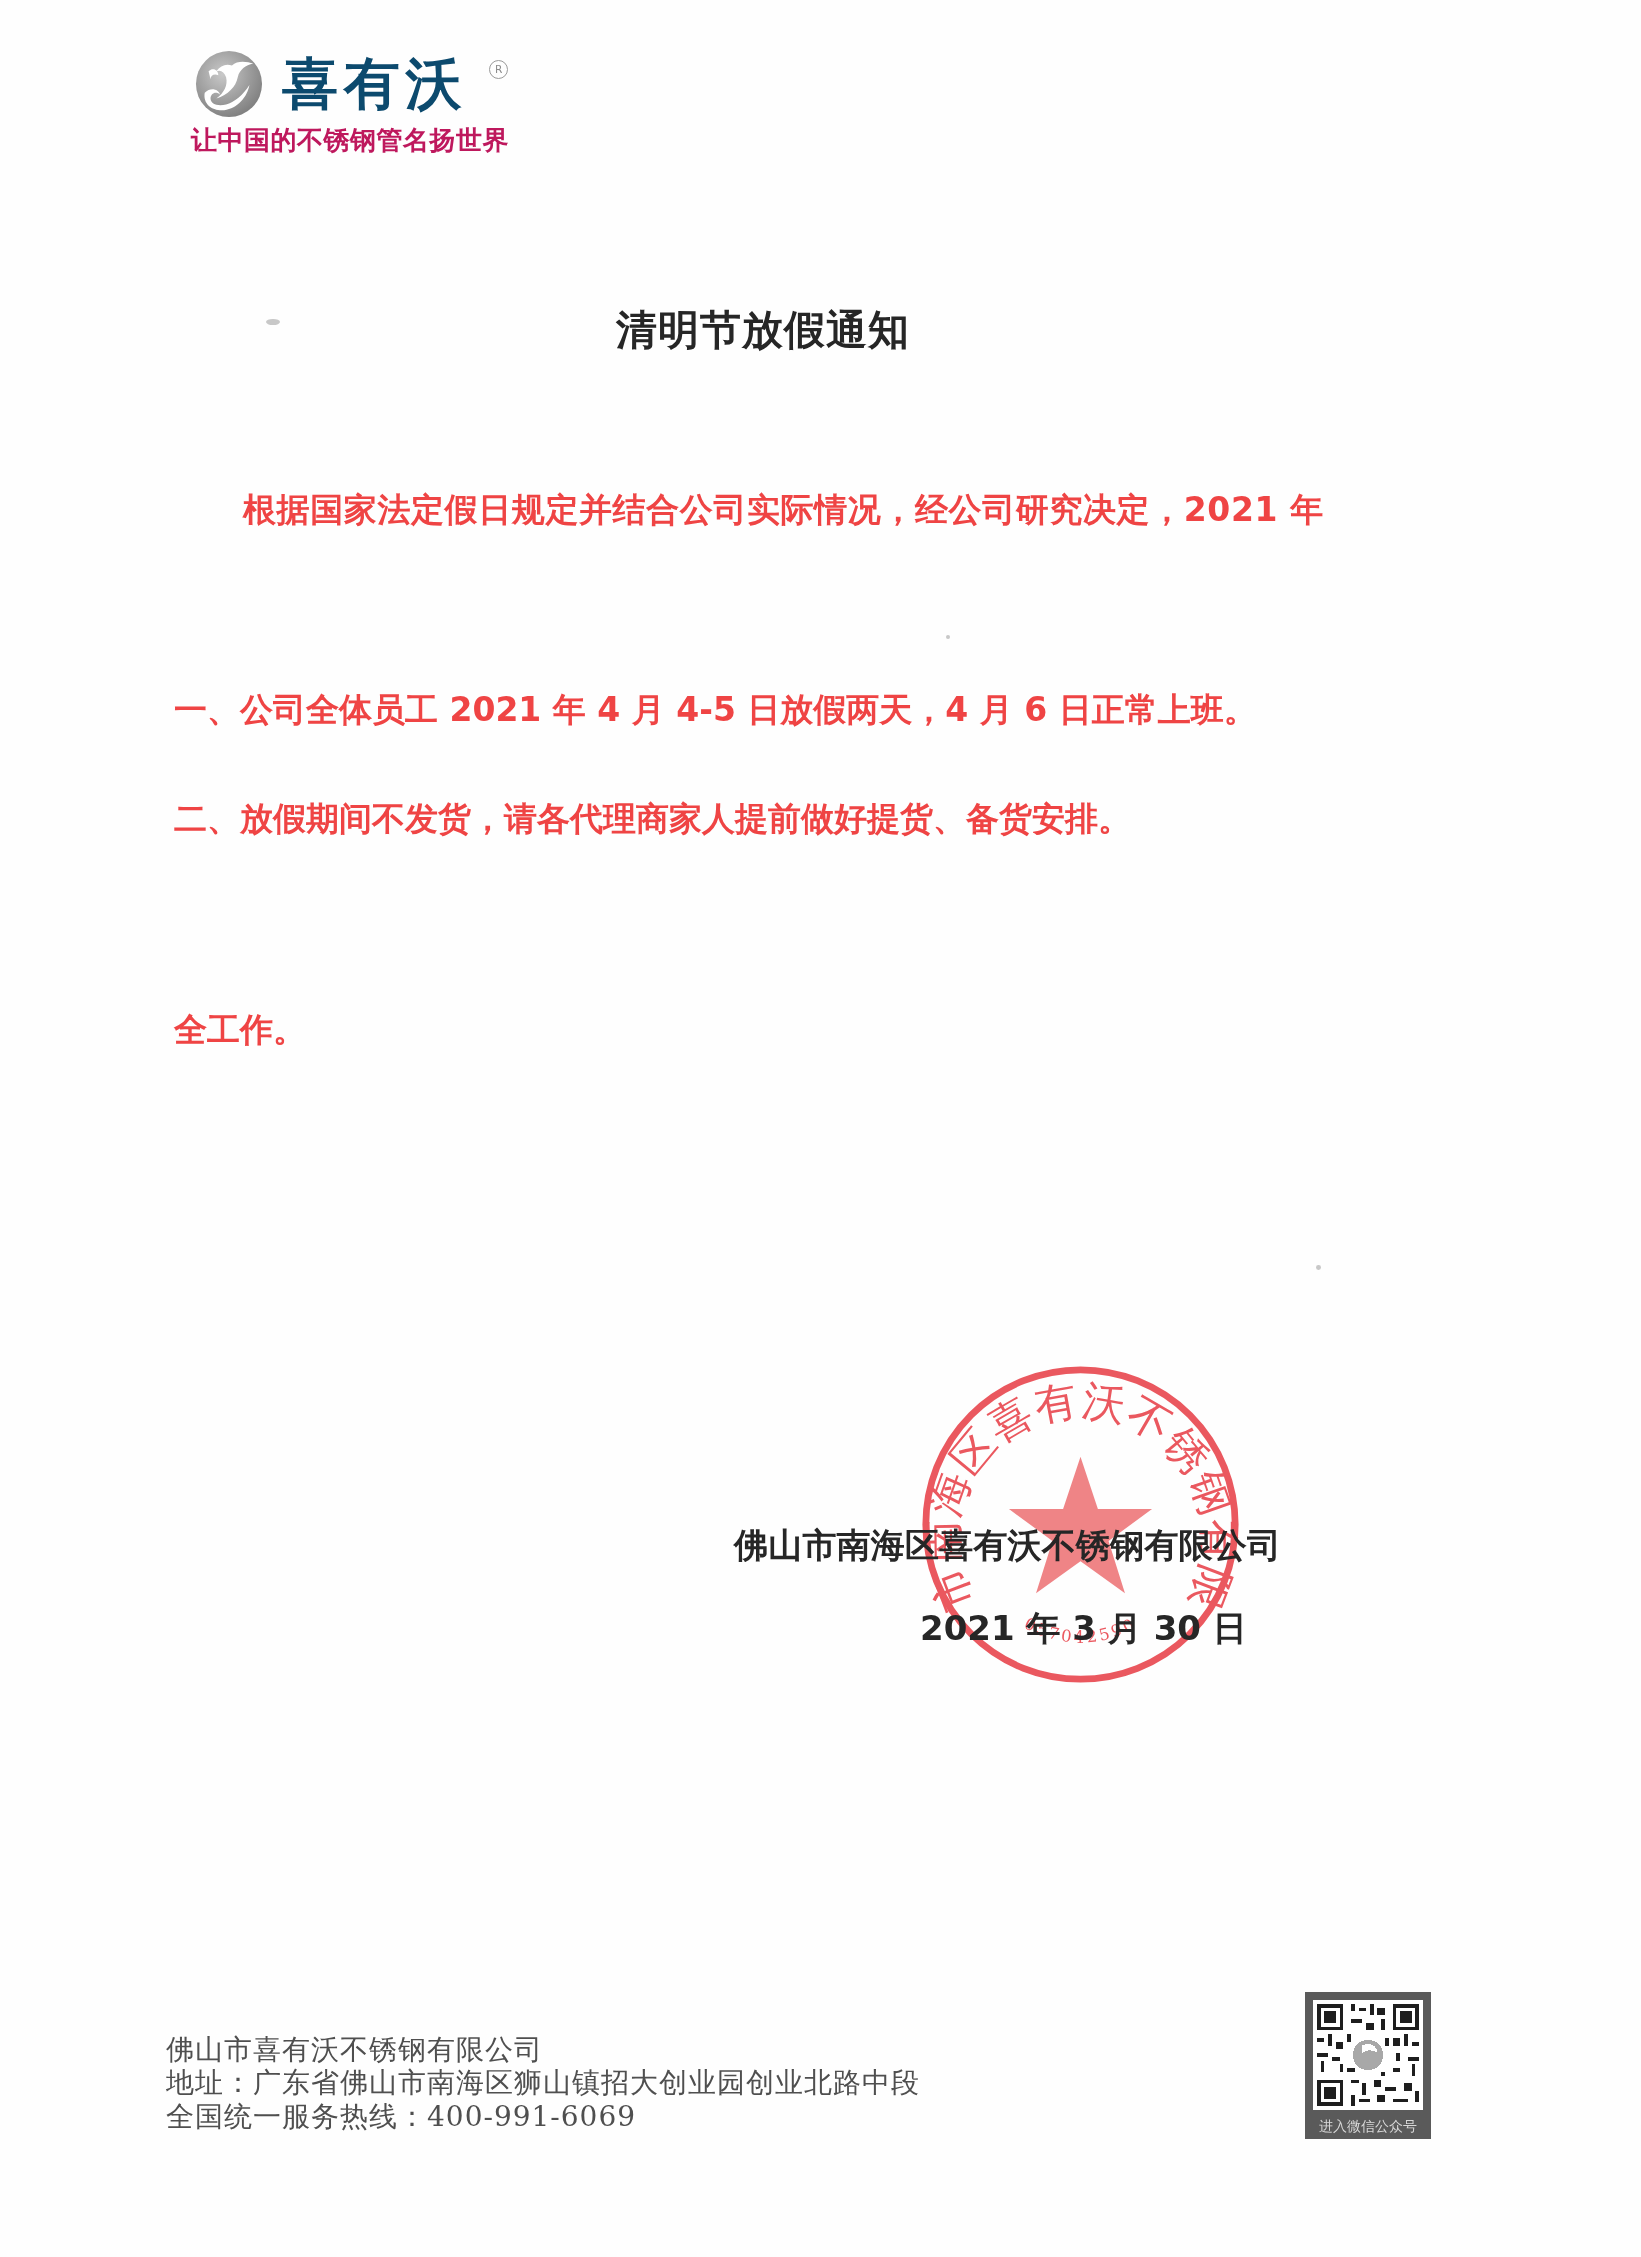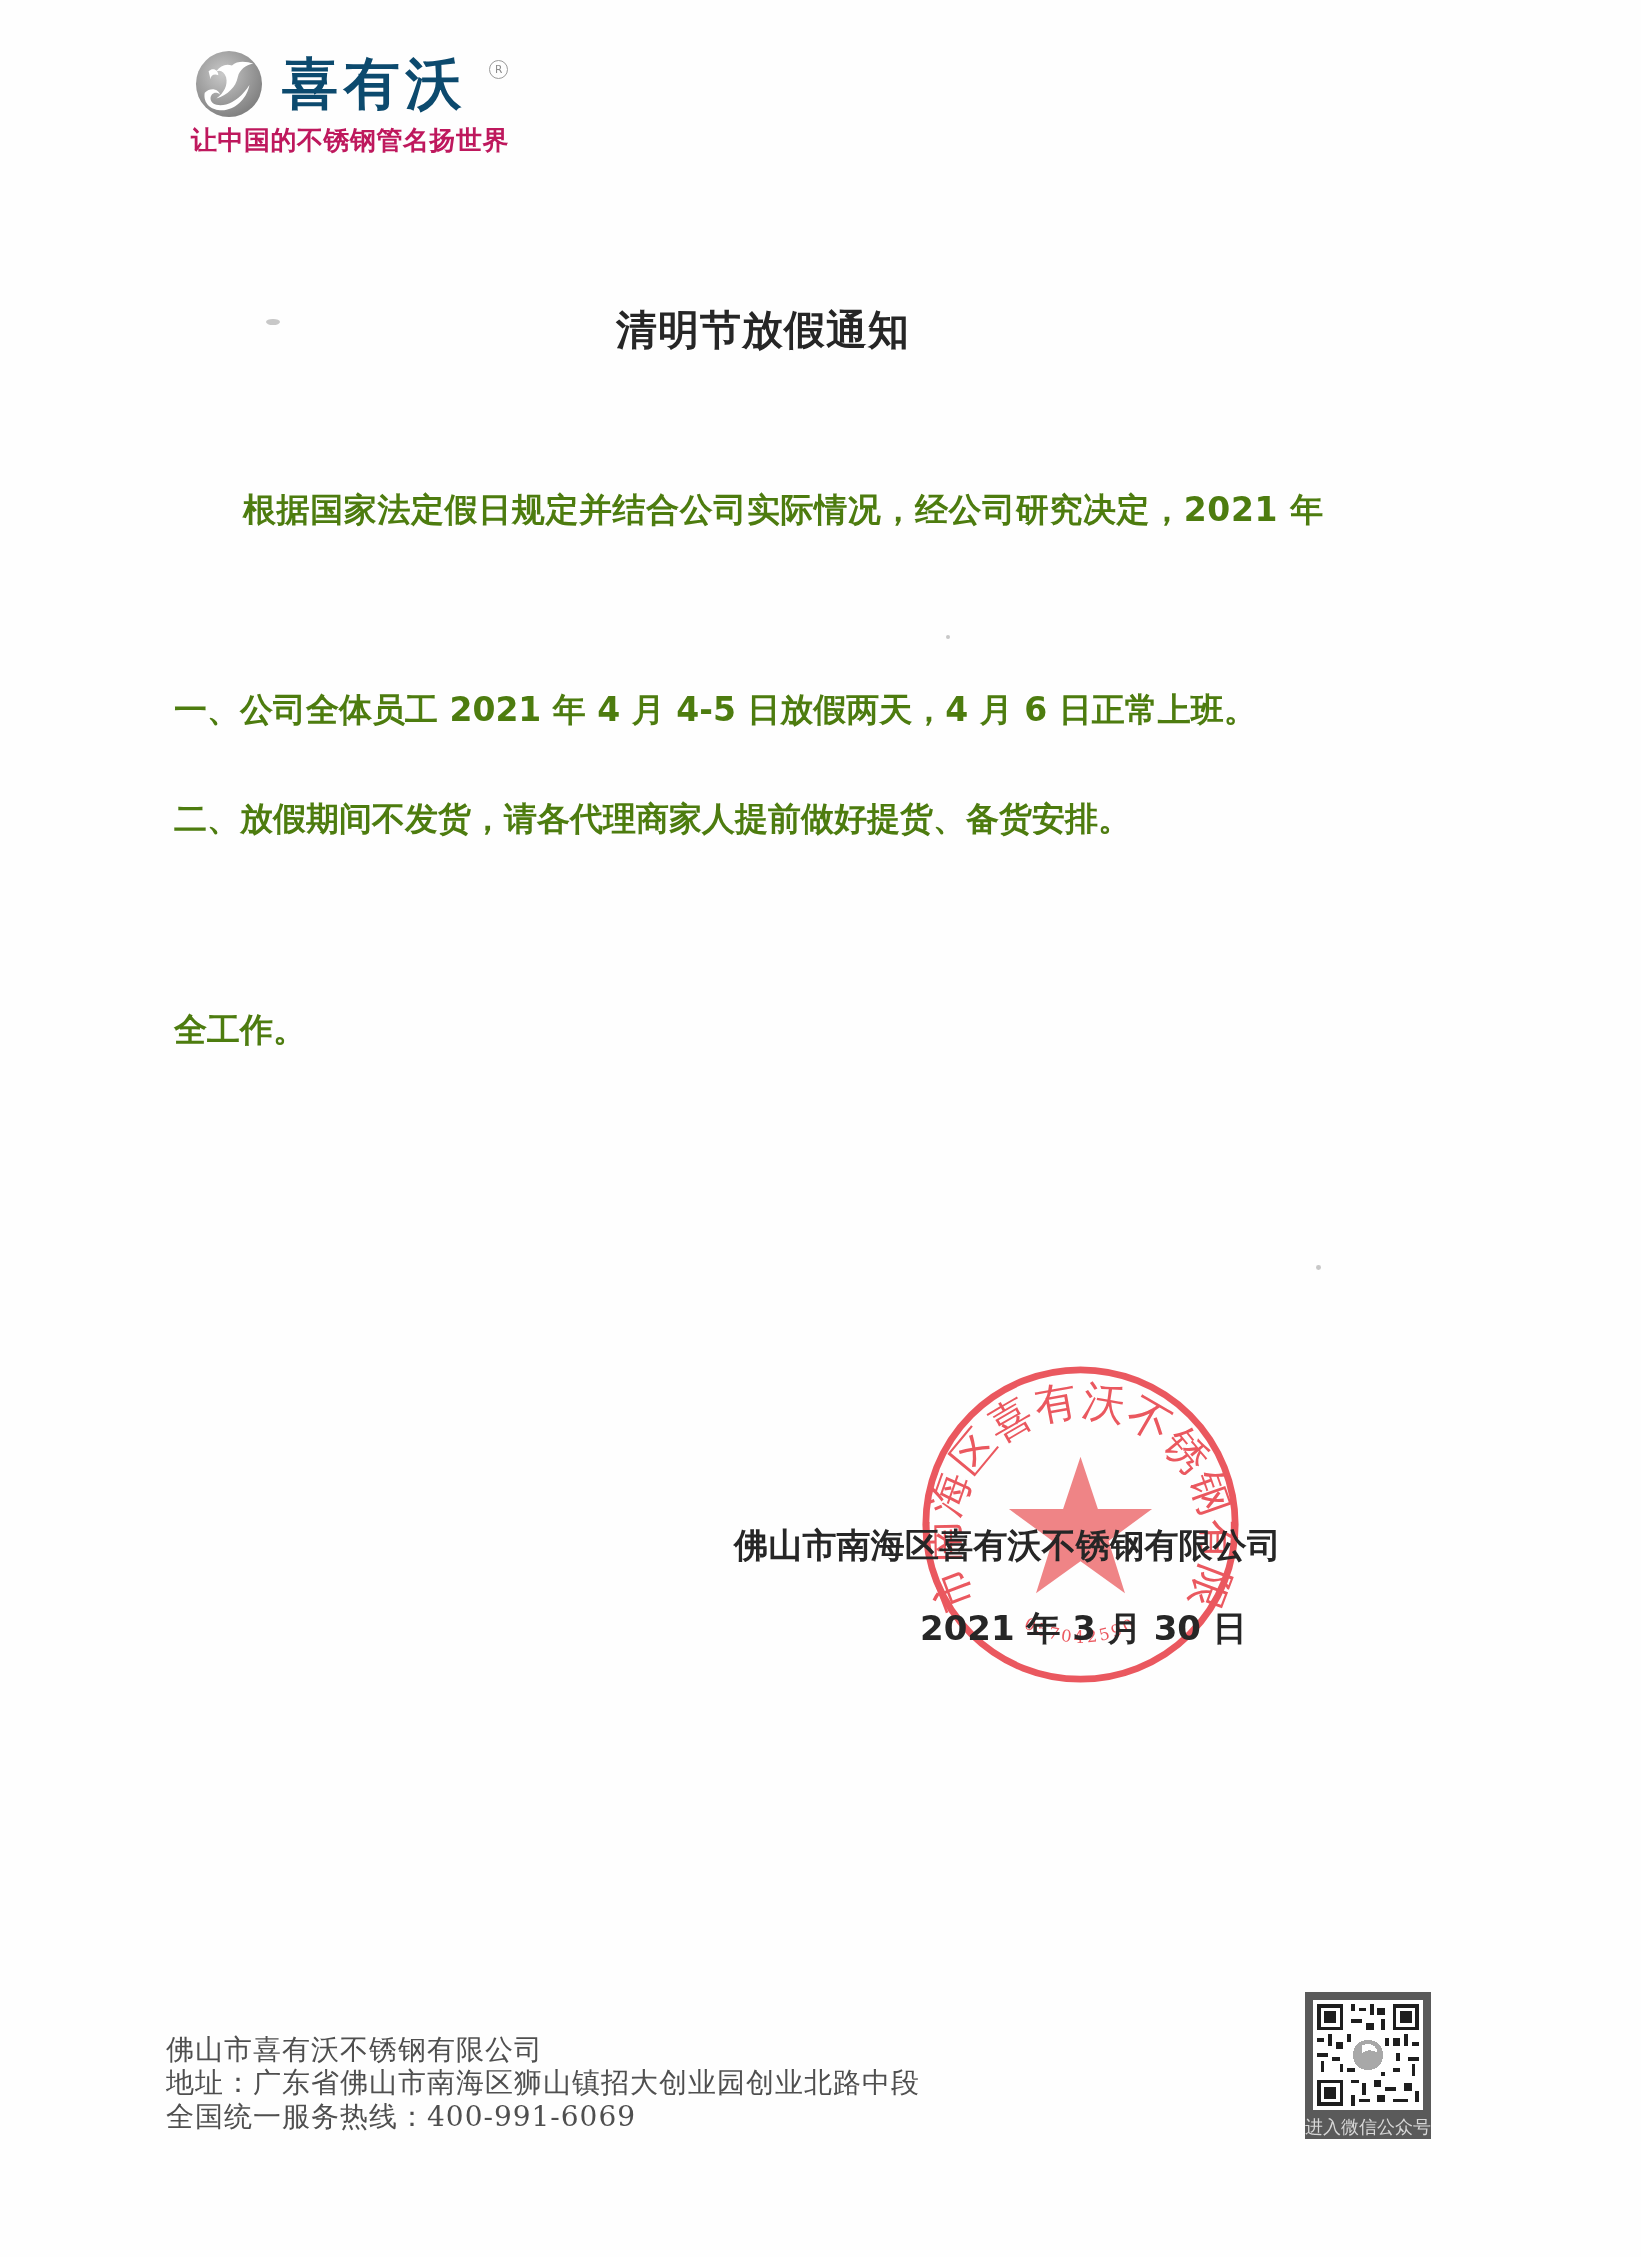--- a/index.html
+++ b/index.html
@@ -29,21 +29,21 @@
   .title {
     position: absolute; left: 616px; top: 305px;
     font-family: "DejaVu Sans", sans-serif; font-weight: bold;
     font-size: 41px; line-height: 50px; color: #262626; letter-spacing: 1px;
   }
 
   
   .body-line {
     position: absolute; left: 174px;
     font-family: "DejaVu Sans", sans-serif; font-weight: bold;
-    font-size: 33px; line-height: 41px; color: #4d7c0f; white-space: nowrap;
+    font-size: 33px; line-height: 41px; color: #ef4444; white-space: nowrap;
   }
   .l1 { left: 243px; top: 489px; letter-spacing: 0.6px; }
   .l2 { top: 586px; }
   .l3 { top: 689px; }
   .l4 { top: 798px; text-align: center; }
   .l5 { top: 906px; letter-spacing: 0.6px; }
   .l6 { top: 1009px; }
 
   
   .stamp { position: absolute; left: 920px; top: 1364px; width: 321px; height: 321px; opacity: 0.88; }
@@ -71,21 +71,21 @@
   .f3 { top: 2101px; }
 
   
   .qr-block {
     position: absolute; left: 1305px; top: 1992px; width: 126px; height: 147px;
     background: #5a5a5a;
   }
   .qr-code { position: absolute; left: 7.7px; top: 7.7px; width: 110px; height: 110px; background: #fff; }
   .qr-caption {
     position: absolute; left: 0; bottom: 1.9px; width: 126px; text-align: center;
-    font-family: "DejaVu Sans", sans-serif; font-size: 18px; line-height: 21px; color: #d8d8d8;
+    font-family: "DejaVu Sans", sans-serif; font-size: 14px; line-height: 21px; color: #d8d8d8;
   }
 
   .speck { position: absolute; background: #c8c8c8; border-radius: 50%; }
 </style>
 </head>
 <body>
 
 <div class="page">
 
   <svg class="logo-emblem" viewBox="0 0 70 70">

